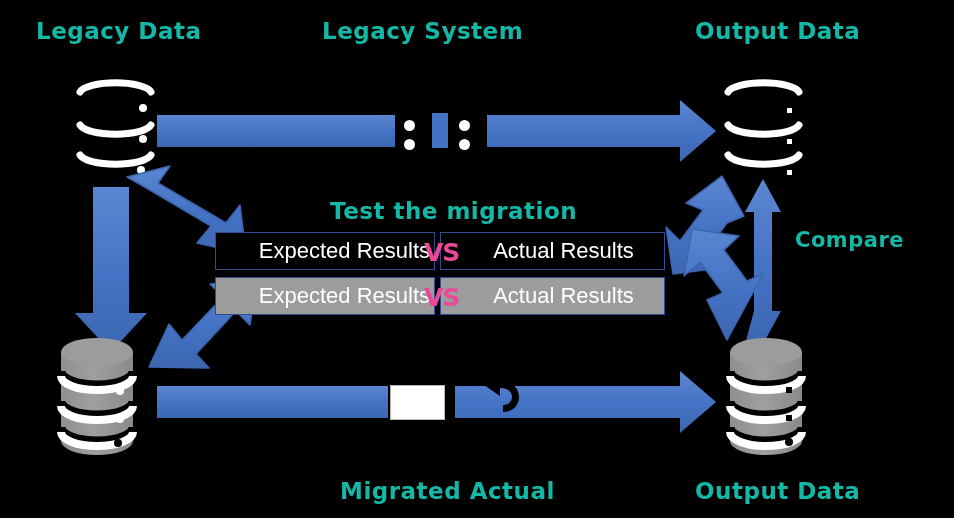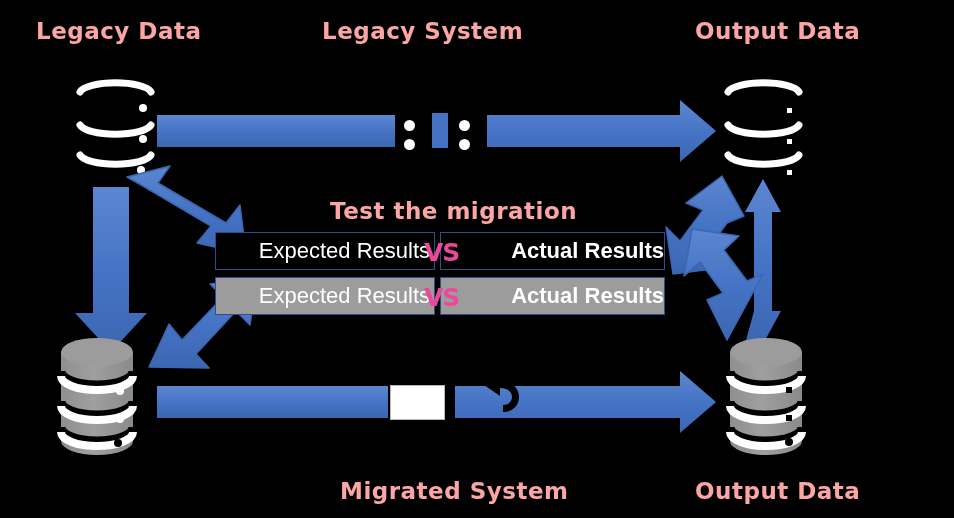--- a/index.html
+++ b/index.html
@@ -10,21 +10,21 @@
   #stage {
     position: relative;
     width: 954px;
     height: 518px;
     background: #000000;
     overflow: hidden;
     font-family: "Liberation Sans", sans-serif;
   }
   .lbl {
     position: absolute;
-    color: #fca5a5;
+    color: #14b8a6;
     font-family: "DejaVu Sans", sans-serif;
     font-weight: bold;
     font-size: 23px;
     letter-spacing: 0.5px;
     white-space: nowrap;
     line-height: 1.15;
     text-align: left;
   }
   .lbl.small { font-size: 21px; }
 
@@ -43,21 +43,21 @@
   .row-dark .cmpbox {
     background: #000000;
     border: 1px solid #2E4E8F;
   }
   .row-gray .cmpbox {
     background: #9C9C9C;
     border: 1px solid #2E4E8F;
     color: #FFFFFF;
   }
   .cmp-left  { justify-content: flex-end; padding-right: 4px; }
-  .cmp-right { justify-content: flex-end; padding-left: 22px; font-weight: bold; }
+  .cmp-right { justify-content: center; padding-left: 22px; }
   .vs {
     position: absolute;
     color: #ec4899;
     font-family: "DejaVu Sans", sans-serif;
     font-weight: bold;
     font-size: 25px;
     z-index: 40;
     letter-spacing: -1px;
   }
   .whiterect {
@@ -232,21 +232,22 @@
     <div class="vs" style="left:424px; top:283px;">VS</div>
   </div>
 
   <div class="lbl" style="left:36px;  top:18px;  width:150px;">Legacy Data</div>
 
   <div class="lbl" style="left:322px; top:18px;  width:190px;">Legacy System</div>
 
   <div class="lbl" style="left:695px; top:18px;  width:148px;">Output Data</div>
 
 
-  <div class="lbl" style="left:340px; top:478px; width:194px;">Migrated System</div>
+  <div class="lbl" style="left:340px; top:478px; width:194px;">Migrated Actual</div>
 
   <div class="lbl" style="left:695px; top:478px; width:148px;">Output Data</div>
 
+  <div class="lbl small" style="left:795px; top:228px; width:120px;">Compare</div>
 
 
   <div class="lbl" style="left:330px; top:198px; width:230px;">Test the migration</div>
 
 </div>
 
 </body></html>

